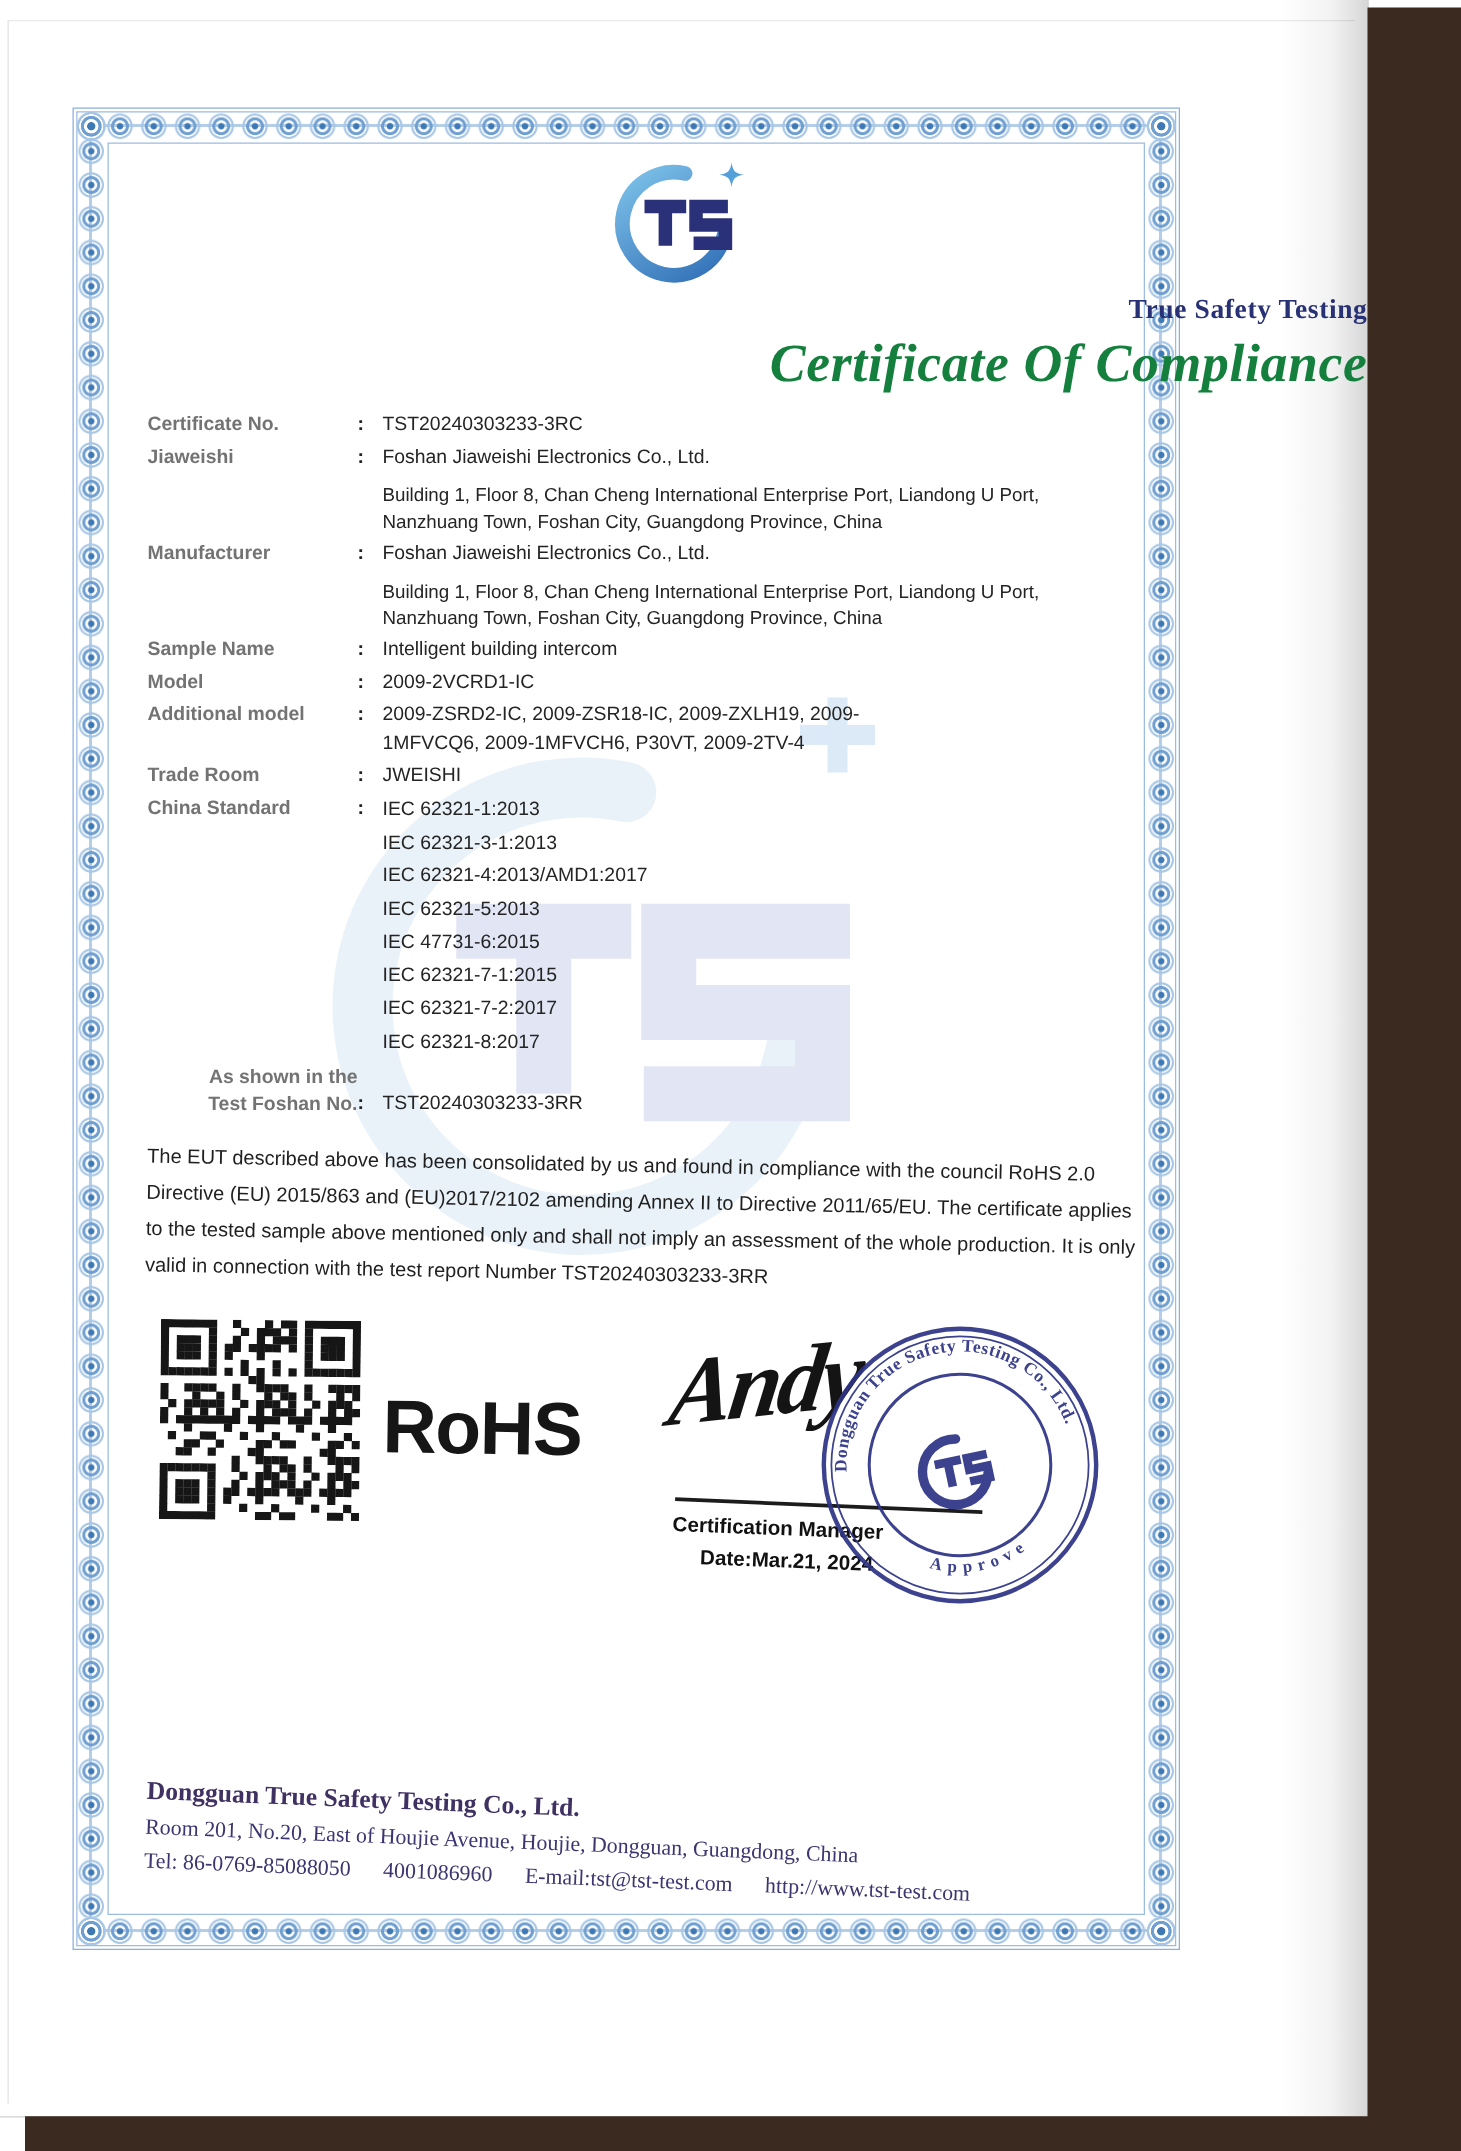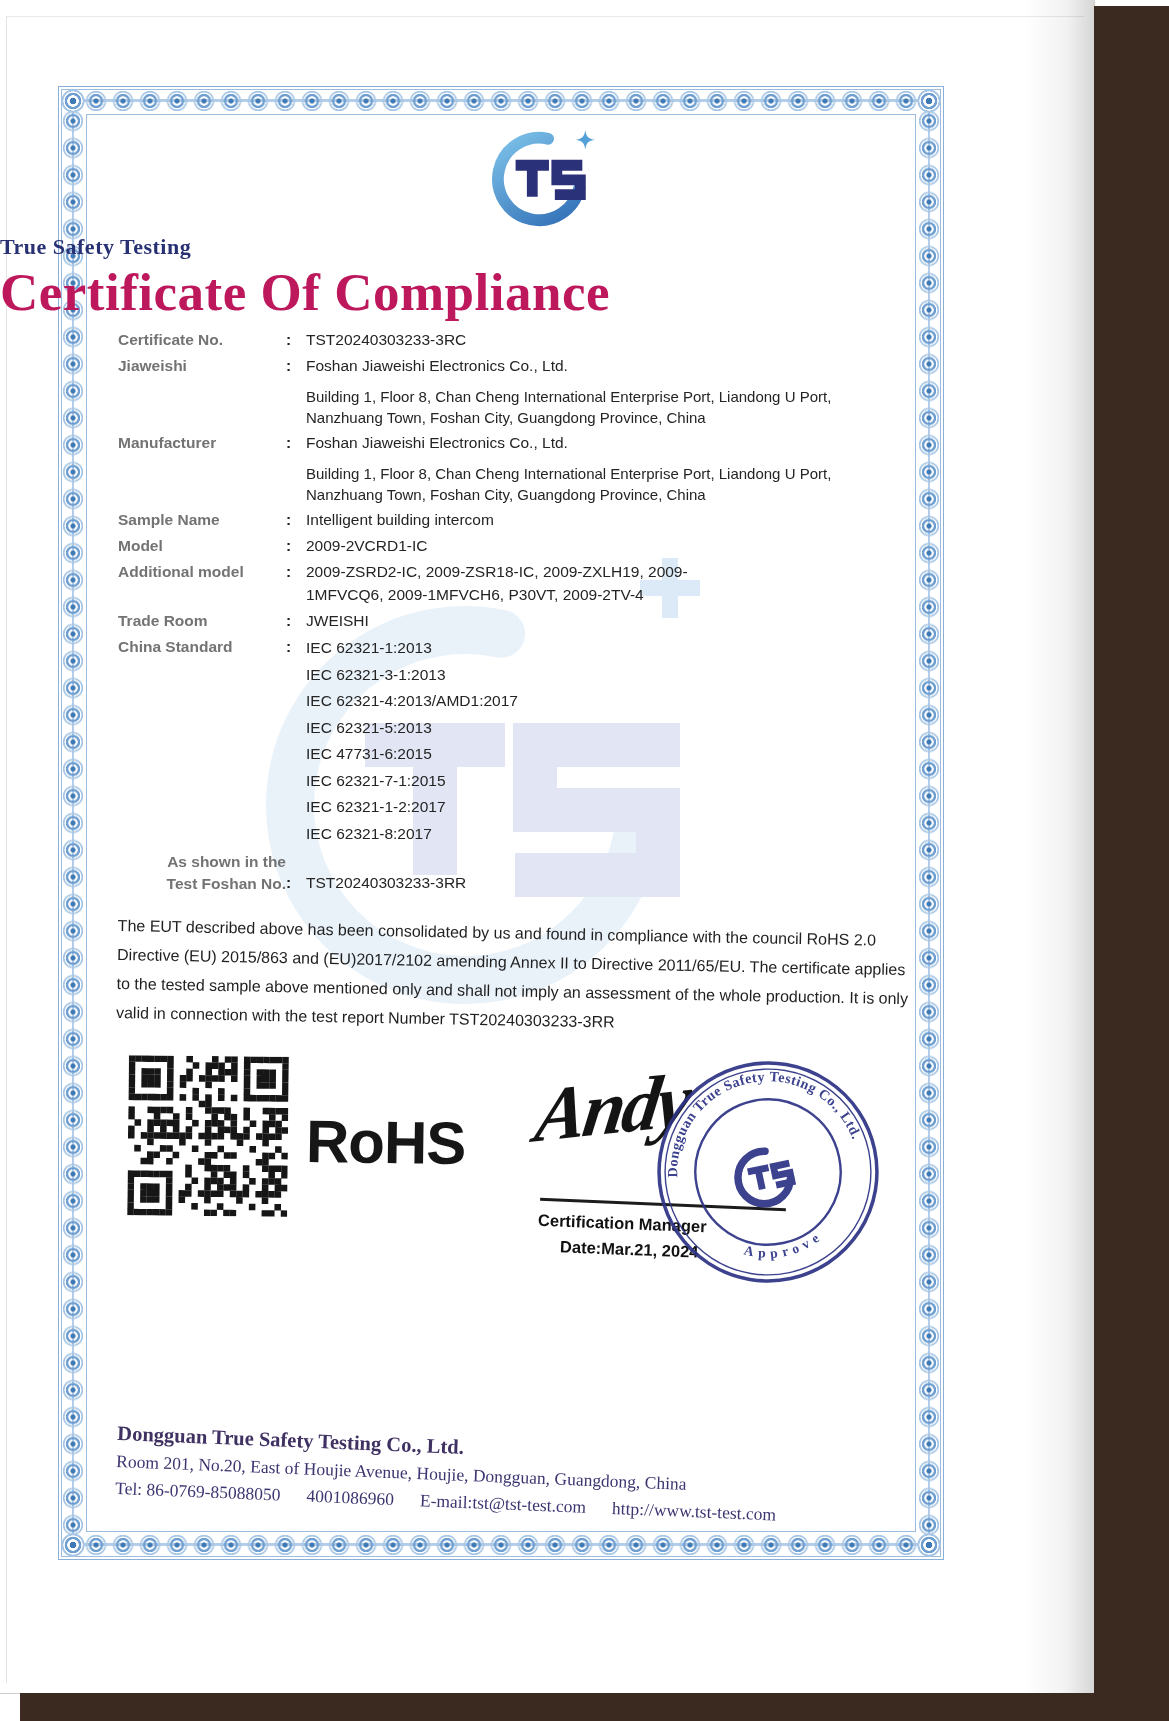--- a/index.html
+++ b/index.html
@@ -48,26 +48,26 @@
     background-position:center;}
   .corner.tl{top:2px;left:2px}.corner.tr{top:2px;right:2px}
   .corner.bl{bottom:2px;left:2px}.corner.br{bottom:2px;right:2px}
 
   
   .watermark{position:absolute;left:250px;top:570px;z-index:0;opacity:.30;}
   .plus-mark{position:absolute;left:638px;top:556px;z-index:0;opacity:.75;}
 
   
   .content{position:absolute;inset:0;z-index:2;padding-top:126px;}
-  .hdr{text-align:left;}
+  .hdr{text-align:right;}
   .logo{display:block;margin:0 auto;}
   .org-name{font-family:"Liberation Serif",serif;font-weight:bold;font-size:22px;color:#283173;
             line-height:30px;margin-top:2px;letter-spacing:.5px;}
-  .doc-title{font-family:"Liberation Serif",serif;font-weight:bold;font-size:53px;color:#be185d;
-             line-height:52px;margin-top:4px;letter-spacing:.5px;}
+  .doc-title{font-family:"Liberation Serif",serif;font-weight:bold;font-size:43px;color:#15803d;
+             line-height:52px;margin-top:4px;letter-spacing:.5px;font-style:italic;}
 
   .fields{margin:10px 0 0 118px;width:812px;}
   .row{display:flex;align-items:flex-start;margin-bottom:3px;font-size:15.5px;line-height:23px;}
   .lbl{width:168px;font-weight:bold;color:#737373;flex:none;}
   .colon{width:20px;font-weight:bold;color:#222;flex:none;}
   .val{color:#242424;}
   .addr{margin-top:9px;line-height:21px;font-size:15px;}
   .addl-val{max-width:458px;}
   .std-list div{line-height:26.5px;}
   .row.report{margin-top:4px;align-items:flex-end;}
@@ -209,21 +209,21 @@
         <div class="row">
           <span class="lbl">China Standard</span>
           <span class="colon">:</span>
           <span class="val std-list">
             <div>IEC 62321-1:2013</div>
             <div>IEC 62321-3-1:2013</div>
             <div>IEC 62321-4:2013/AMD1:2017</div>
             <div>IEC 62321-5:2013</div>
             <div>IEC 47731-6:2015</div>
             <div>IEC 62321-7-1:2015</div>
-            <div>IEC 62321-1-2:2017</div>
+            <div>IEC 62321-7-2:2017</div>
             <div>IEC 62321-8:2017</div>
           </span>
         </div>
 
         <div class="row report">
           <span class="lbl lbl2">
             <span>As shown in the</span>
             <span>Test Foshan No.</span>
           </span>
           <span class="colon">:</span>

